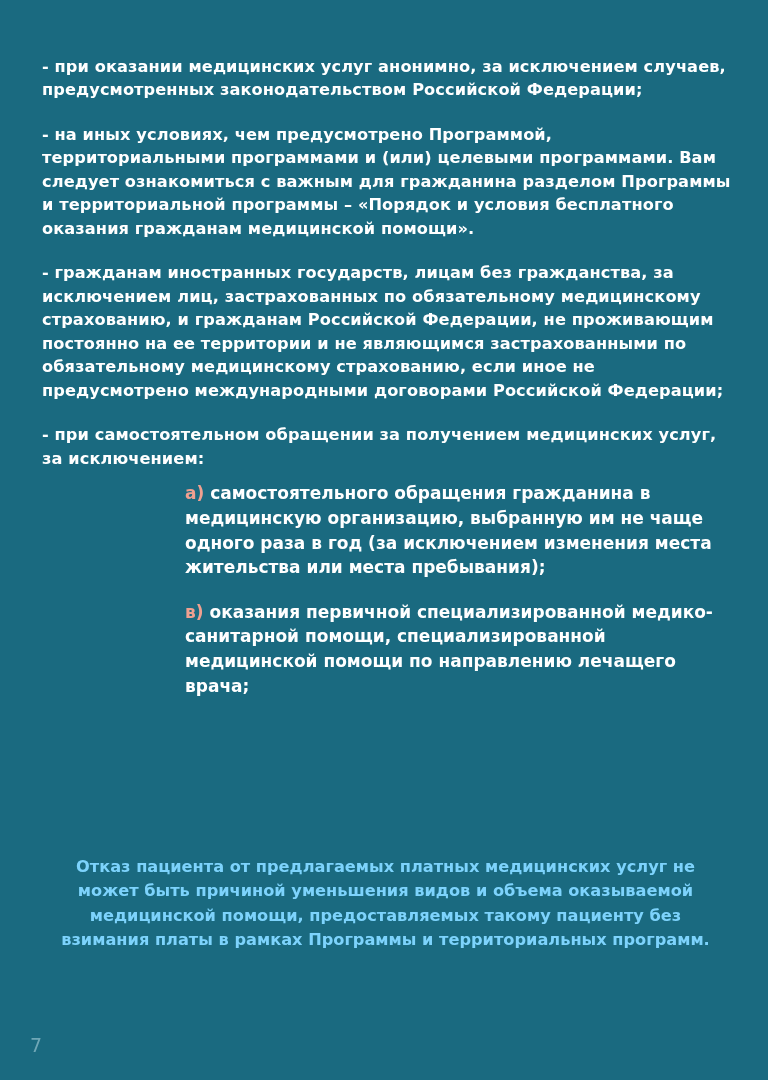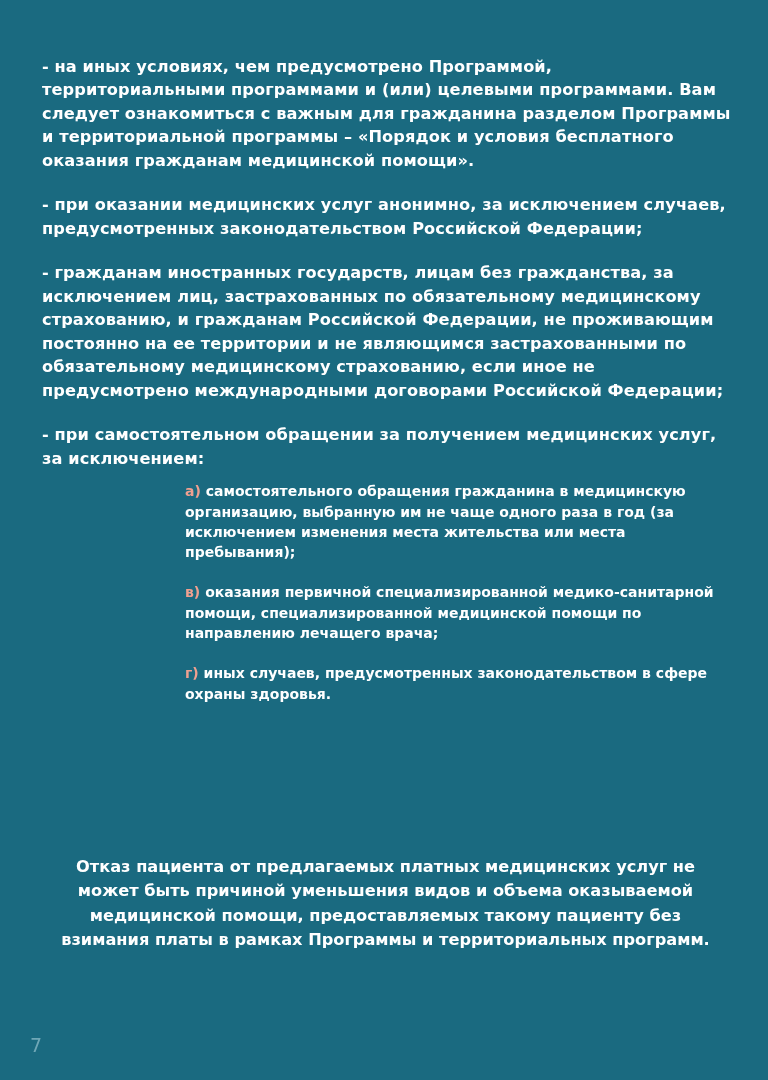--- a/index.html
+++ b/index.html
@@ -35,65 +35,64 @@
     color: #ffffff;
   }
   .para.tight {
     margin-bottom: 11px;
   }
   .sublist {
     margin-left: 143px;
     width: 545px;
   }
   .sub-item {
-    font-size: 14px;
+    font-size: 17px;
     line-height: 1.45;
     font-weight: 700;
     margin: 0 0 20px 0;
     color: #ffffff;
   }
   .marker {
     color: #f0a090;
   }
   .footer-note {
     position: absolute;
     left: 58px;
     top: 855px;
     width: 655px;
     text-align: center;
-    color: #ffffff;
+    color: #7dd3fc;
     font-size: 16.2px;
     line-height: 1.5;
     font-weight: 700;
   }
   .page-number {
     position: absolute;
     left: 30px;
     bottom: 24px;
     color: #6fa7b6;
     font-size: 19px;
     font-weight: 400;
   }
 </style>
 </head>
 <body>
 
 <div class="page">
 
   <div class="content">
 
+    <p class="para">- при оказании медицинских услуг анонимно, за исключением случаев, предусмотренных законодательством Российской Федерации;</p>
     <p class="para">- на иных условиях, чем предусмотрено Программой, территориальными программами и (или) целевыми программами. Вам следует ознакомиться с важным для гражданина разделом Программы и территориальной программы – «Порядок и условия бесплатного оказания гражданам медицинской помощи».</p>
-    <p class="para">- при оказании медицинских услуг анонимно, за исключением случаев, предусмотренных законодательством Российской Федерации;</p>
     <p class="para">- гражданам иностранных государств, лицам без гражданства, за исключением лиц, застрахованных по обязательному медицинскому страхованию, и гражданам Российской Федерации, не проживающим постоянно на ее территории и не являющимся застрахованными по обязательному медицинскому страхованию, если иное не предусмотрено международными договорами Российской Федерации;</p>
     <p class="para tight">- при самостоятельном обращении за получением медицинских услуг, за исключением:</p>
 
     <div class="sublist">
       <p class="sub-item"><span class="marker">а)</span><span> самостоятельного обращения гражданина в медицинскую организацию, выбранную им не чаще одного раза в год (за исключением изменения места жительства или места пребывания);</span></p>
       <p class="sub-item"><span class="marker">в)</span><span> оказания первичной специализированной медико-санитарной помощи, специализированной медицинской помощи по направлению лечащего врача;</span></p>
-      <p class="sub-item"><span class="marker">г)</span><span> иных случаев, предусмотренных законодательством в сфере охраны здоровья.</span></p>
     </div>
 
   </div>
 
   <div class="footer-note">Отказ пациента от предлагаемых платных медицинских услуг не может быть причиной уменьшения видов и объема оказываемой медицинской помощи, предоставляемых такому пациенту без взимания платы в рамках Программы и территориальных программ.</div>
 
   <div class="page-number">7</div>
 
 </div>
 

